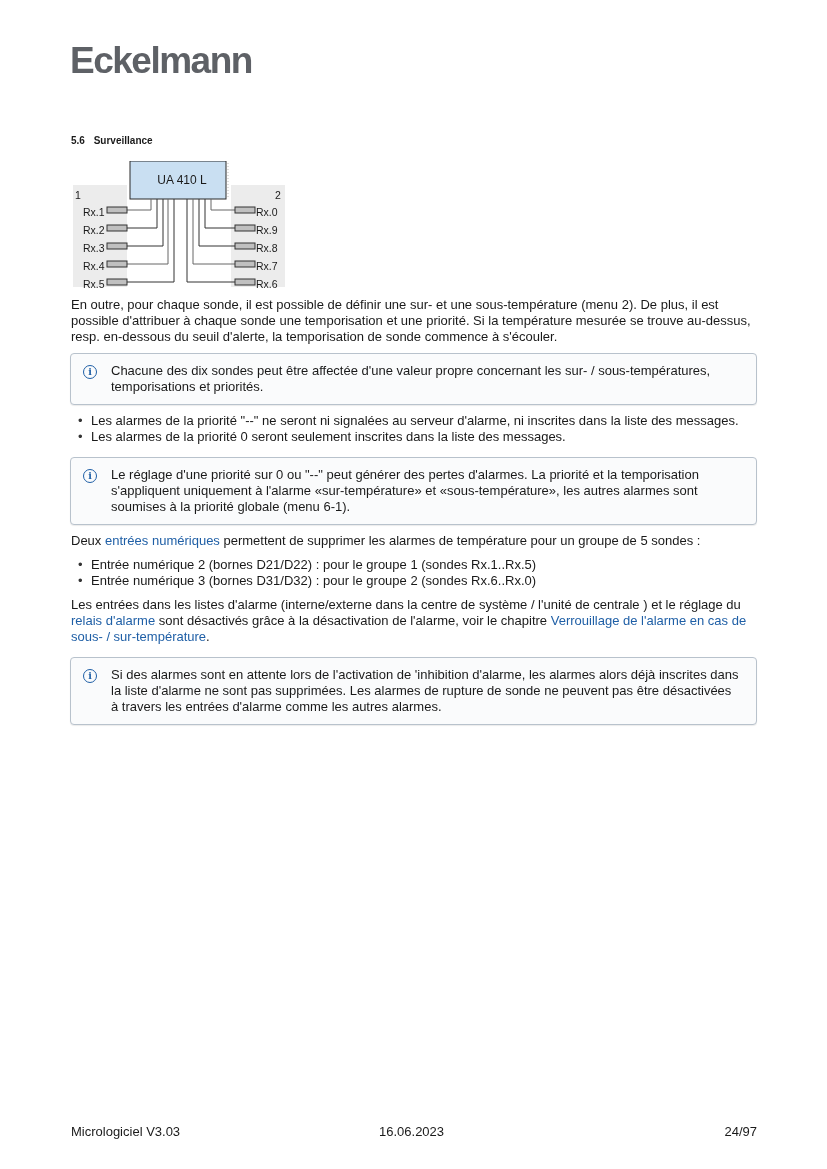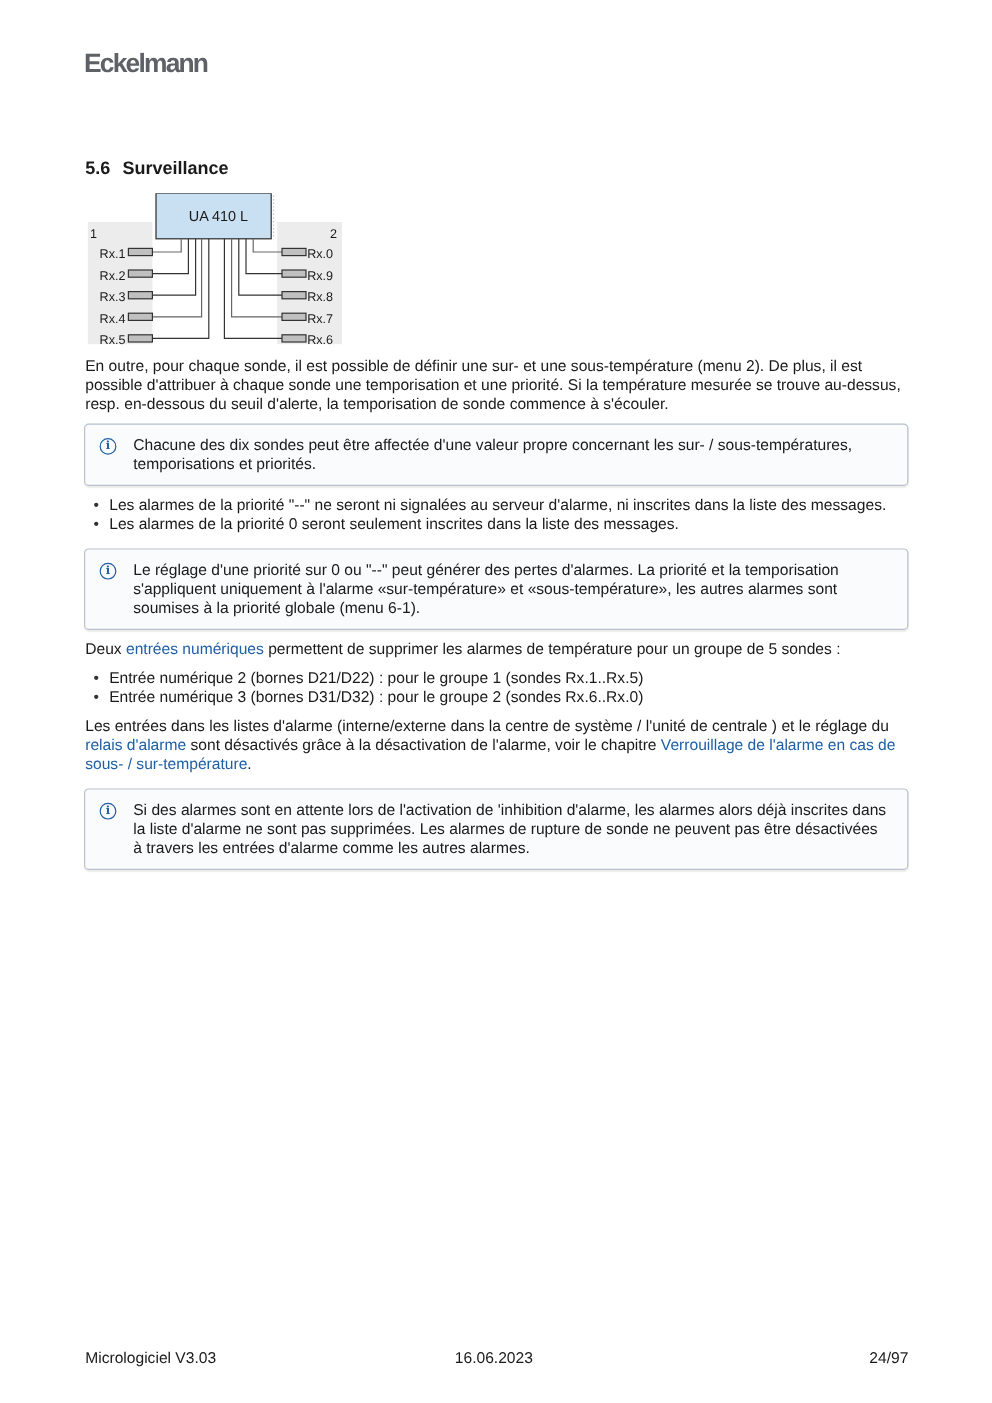--- a/index.html
+++ b/index.html
@@ -3,24 +3,24 @@
 <meta charset="utf-8">
 <style>
   html, body { margin: 0; padding: 0; background: #ffffff; }
   body {
     width: 827px; height: 1169px; position: relative; overflow: hidden;
     font-family: "Liberation Sans", sans-serif; color: #1a1a1a;
   }
   .logo {
     position: absolute; left: 70px; top: 40px;
     font-family: "Liberation Sans", sans-serif; font-weight: bold;
-    font-size: 22px; letter-spacing: -1.5px; color: #5e6166;
+    font-size: 37px; letter-spacing: -1.5px; color: #5e6166;
   }
   .content { position: absolute; left: 71px; top: 133px; width: 686px; font-size: 13px; line-height: 16px; }
-  h2 { font-size: 15px; font-weight: bold; margin: 0 0 12px 0; line-height: 16px; }
+  h2 { font-size: 10px; font-weight: bold; margin: 0 0 12px 0; line-height: 16px; }
   h2 .num { margin-right: 6px; }
   p { margin: 0 0 8px 0; }
   a.link { color: #1f5fa6; text-decoration: none; }
   ul { margin: 0 0 8px 0; padding: 0 0 0 20px; list-style: none; }
   ul li { position: relative; margin: 0 0 0 0; }
   ul li::before { content: "\2022"; position: absolute; left: -13px; top: 0; color: #333; }
   .note {
     border: 1px solid #b8c2cc; border-radius: 4px; background: #fafbfc;
     box-shadow: 0 1px 1px rgba(0,0,0,0.08);
     padding: 9px 14px 9px 40px; margin: 0 0 8px -1px; position: relative;

